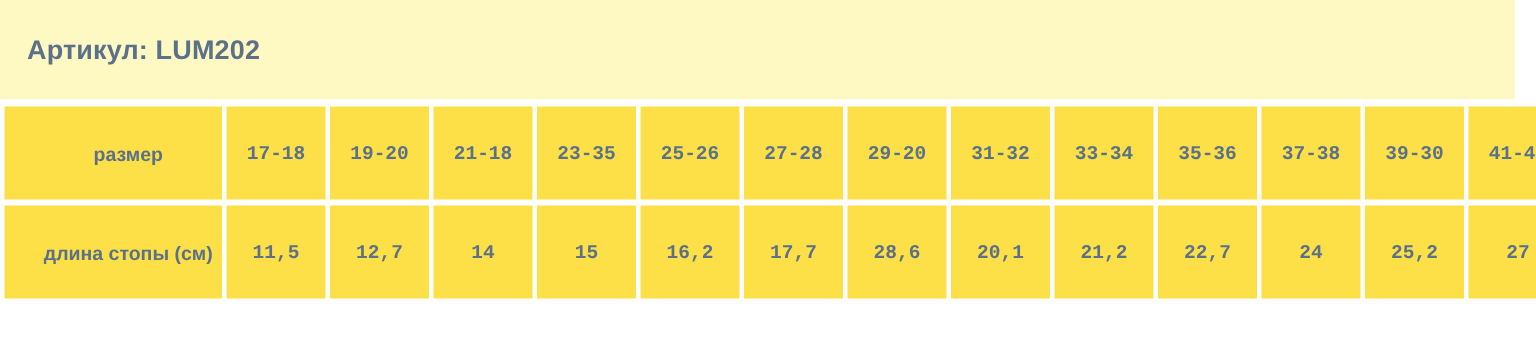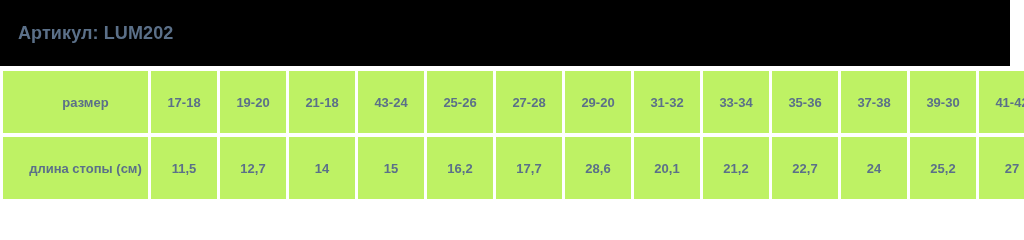--- a/index.html
+++ b/index.html
@@ -16,21 +16,21 @@
 
   .size-chart {
     width: 1010px;
     height: 205px;
     position: relative;
   }
 
   
   .chart-header {
     height: 66px;
-    background: #000000;
+    background: #fef9c3;
     display: flex;
     align-items: center;
     padding-left: 18px;
     box-sizing: border-box;
   }
   .chart-title {
     font-size: 18px;
     font-weight: bold;
     color: #5b7089;
     letter-spacing: 0.1px;
@@ -41,21 +41,21 @@
   .chart-table {
     width: 1010px;
     border-collapse: separate;
     border-spacing: 3px 4px;
     margin: 1px 0 0 0;
     table-layout: fixed;
   }
   .chart-table tr { height: 62px; }
 
   .chart-table td {
-    background: #bef264;
+    background: #fde047;
     color: #5b7089;
     font-size: 13px;
     font-weight: bold;
     text-align: center;
     vertical-align: middle;
     padding: 0;
     height: 62px;
     white-space: nowrap;
     overflow: hidden;
   }
@@ -63,40 +63,41 @@
   .row-label {
     width: 125px;
     text-align: left;
     padding-left: 20px !important;
     font-size: 12.5px;
   }
 
   .data-cell {
     width: 66px;
     font-size: 13px;
+    font-family: Liberation Mono, monospace;
   }
 </style>
 </head>
 <body>
 
 <div class="size-chart">
 
   <div class="chart-header">
     <div class="chart-title">Артикул: LUM202</div>
   </div>
 
   <table class="chart-table">
     <tbody>
 
       <tr>
         <td class="row-label">размер</td>
         <td class="data-cell">17-18</td>
         <td class="data-cell">19-20</td>
         <td class="data-cell">21-18</td>
-        <td class="data-cell">43-24</td>
+        <td class="data-cell">23-35</td>
         <td class="data-cell">25-26</td>
         <td class="data-cell">27-28</td>
         <td class="data-cell">29-20</td>
         <td class="data-cell">31-32</td>
         <td class="data-cell">33-34</td>
         <td class="data-cell">35-36</td>
         <td class="data-cell">37-38</td>
         <td class="data-cell">39-30</td>
         <td class="data-cell">41-42</td>
       </tr>

